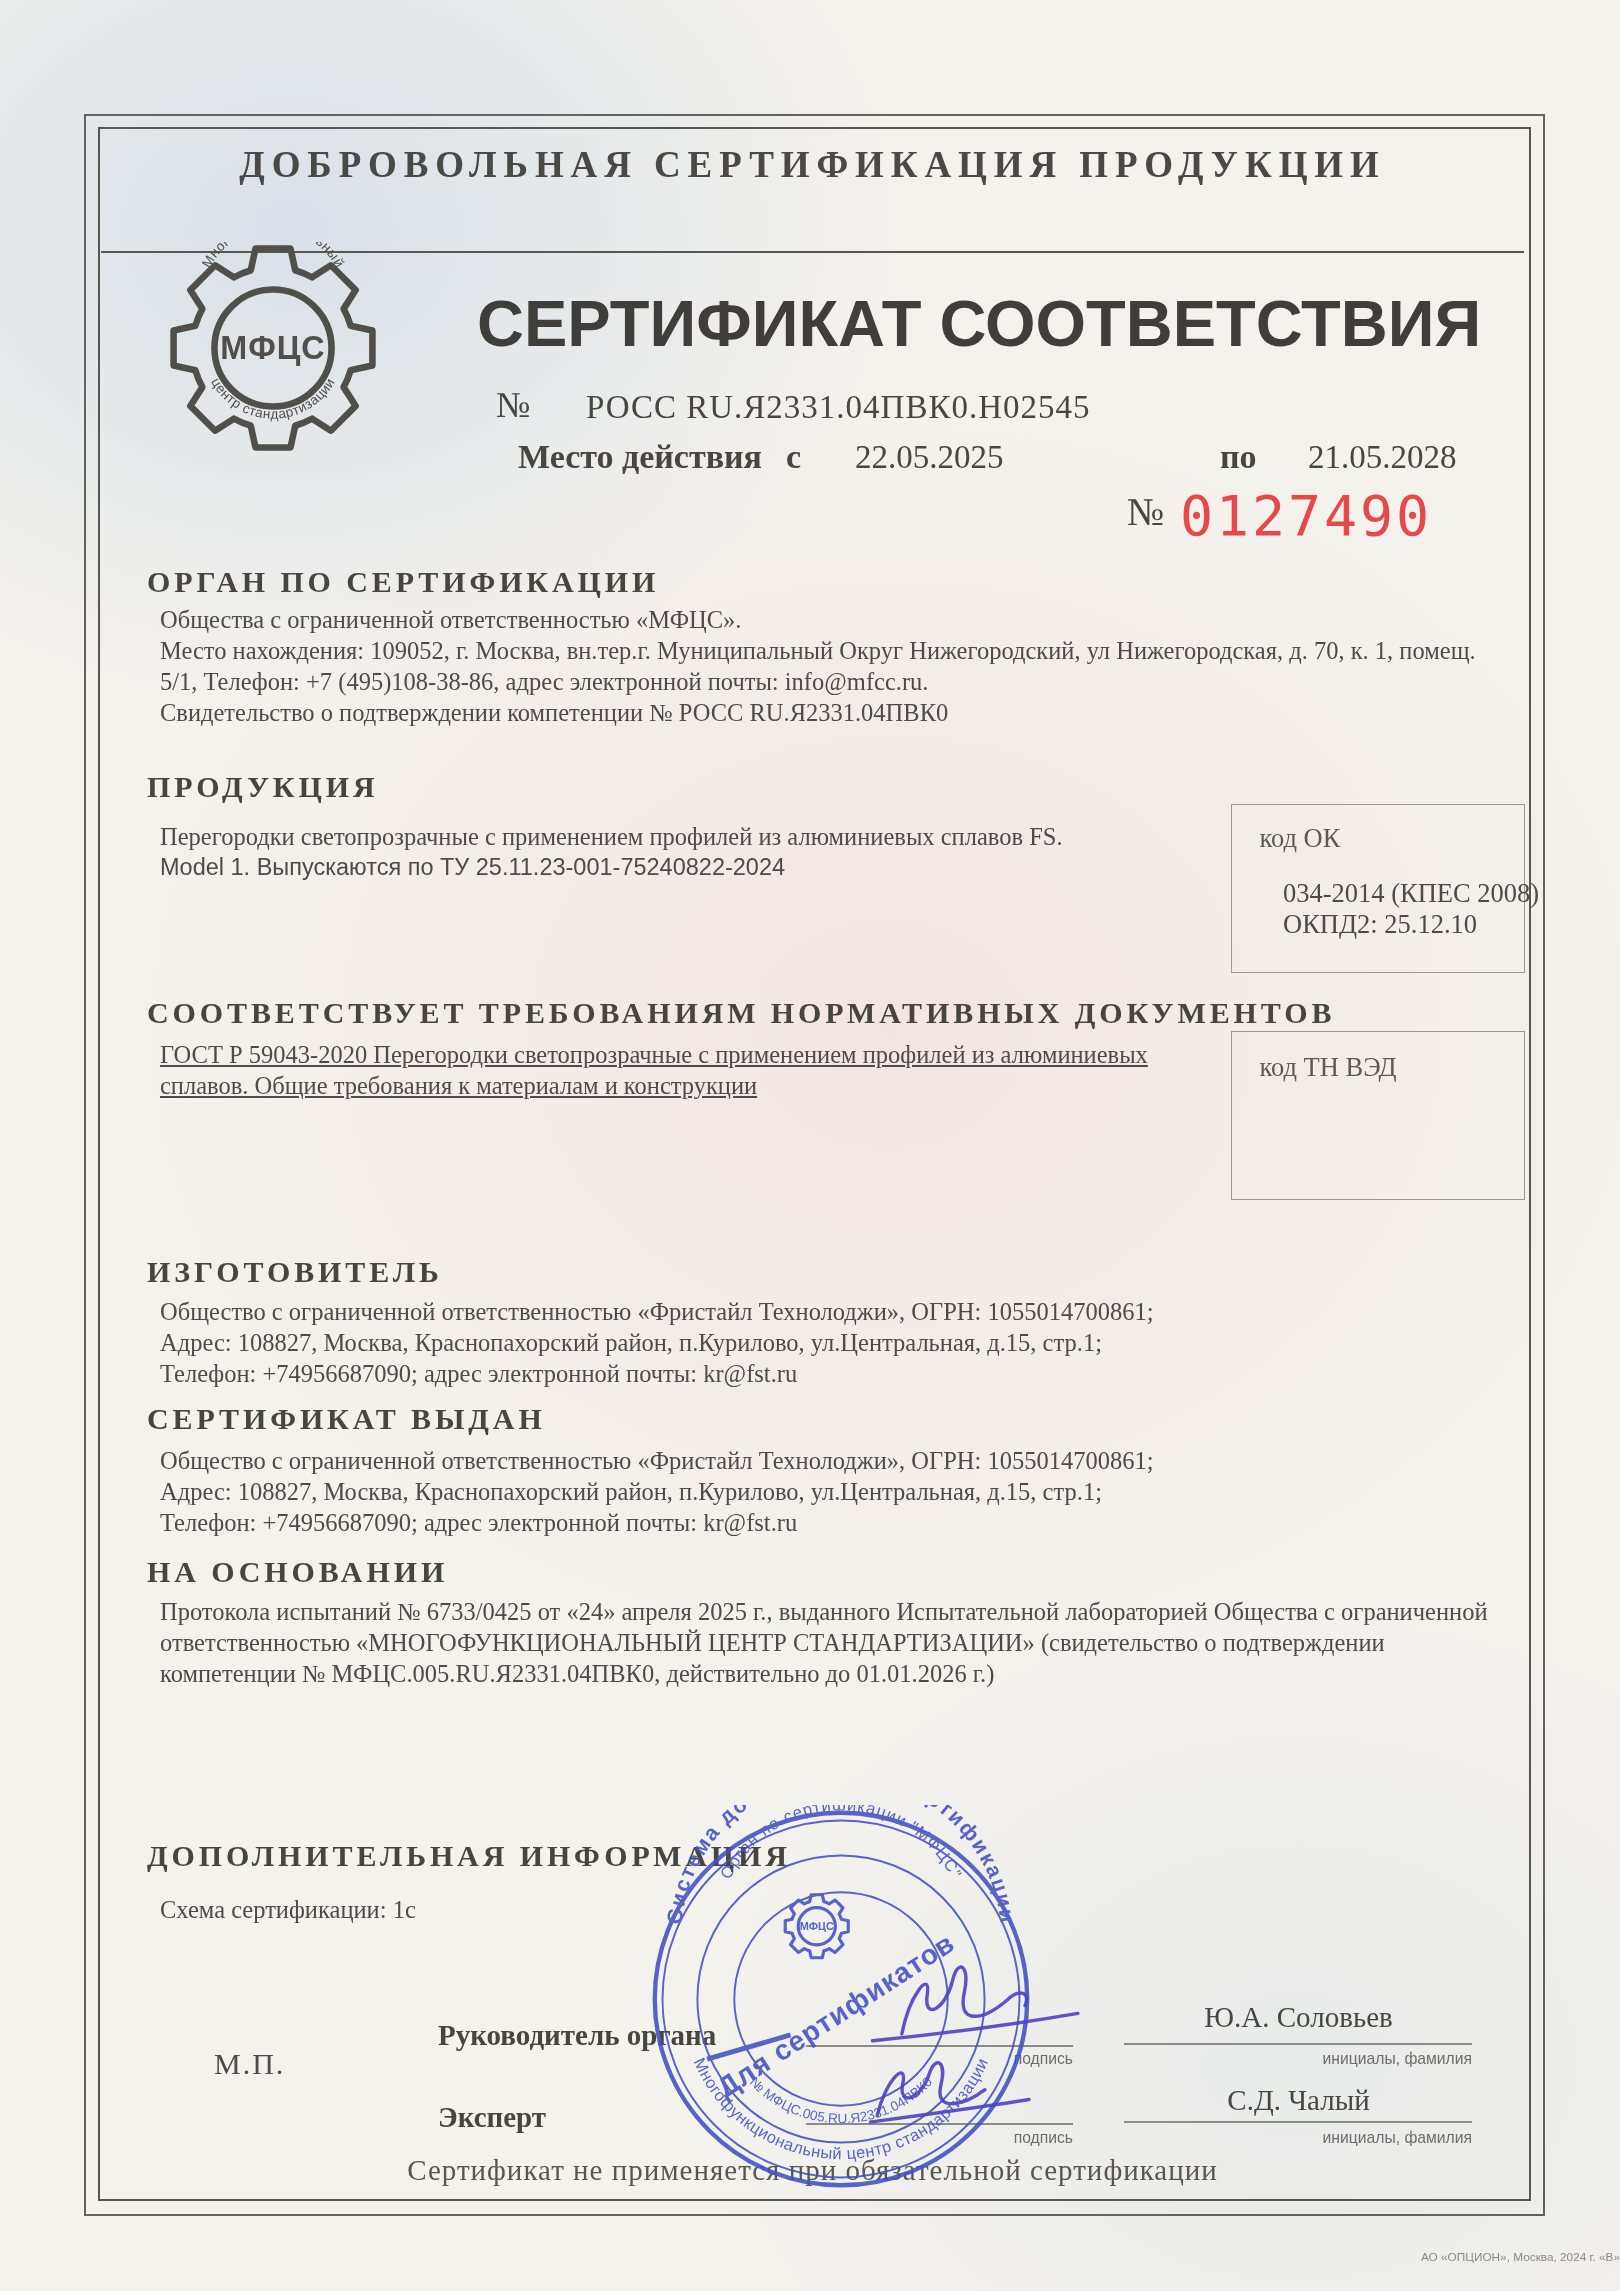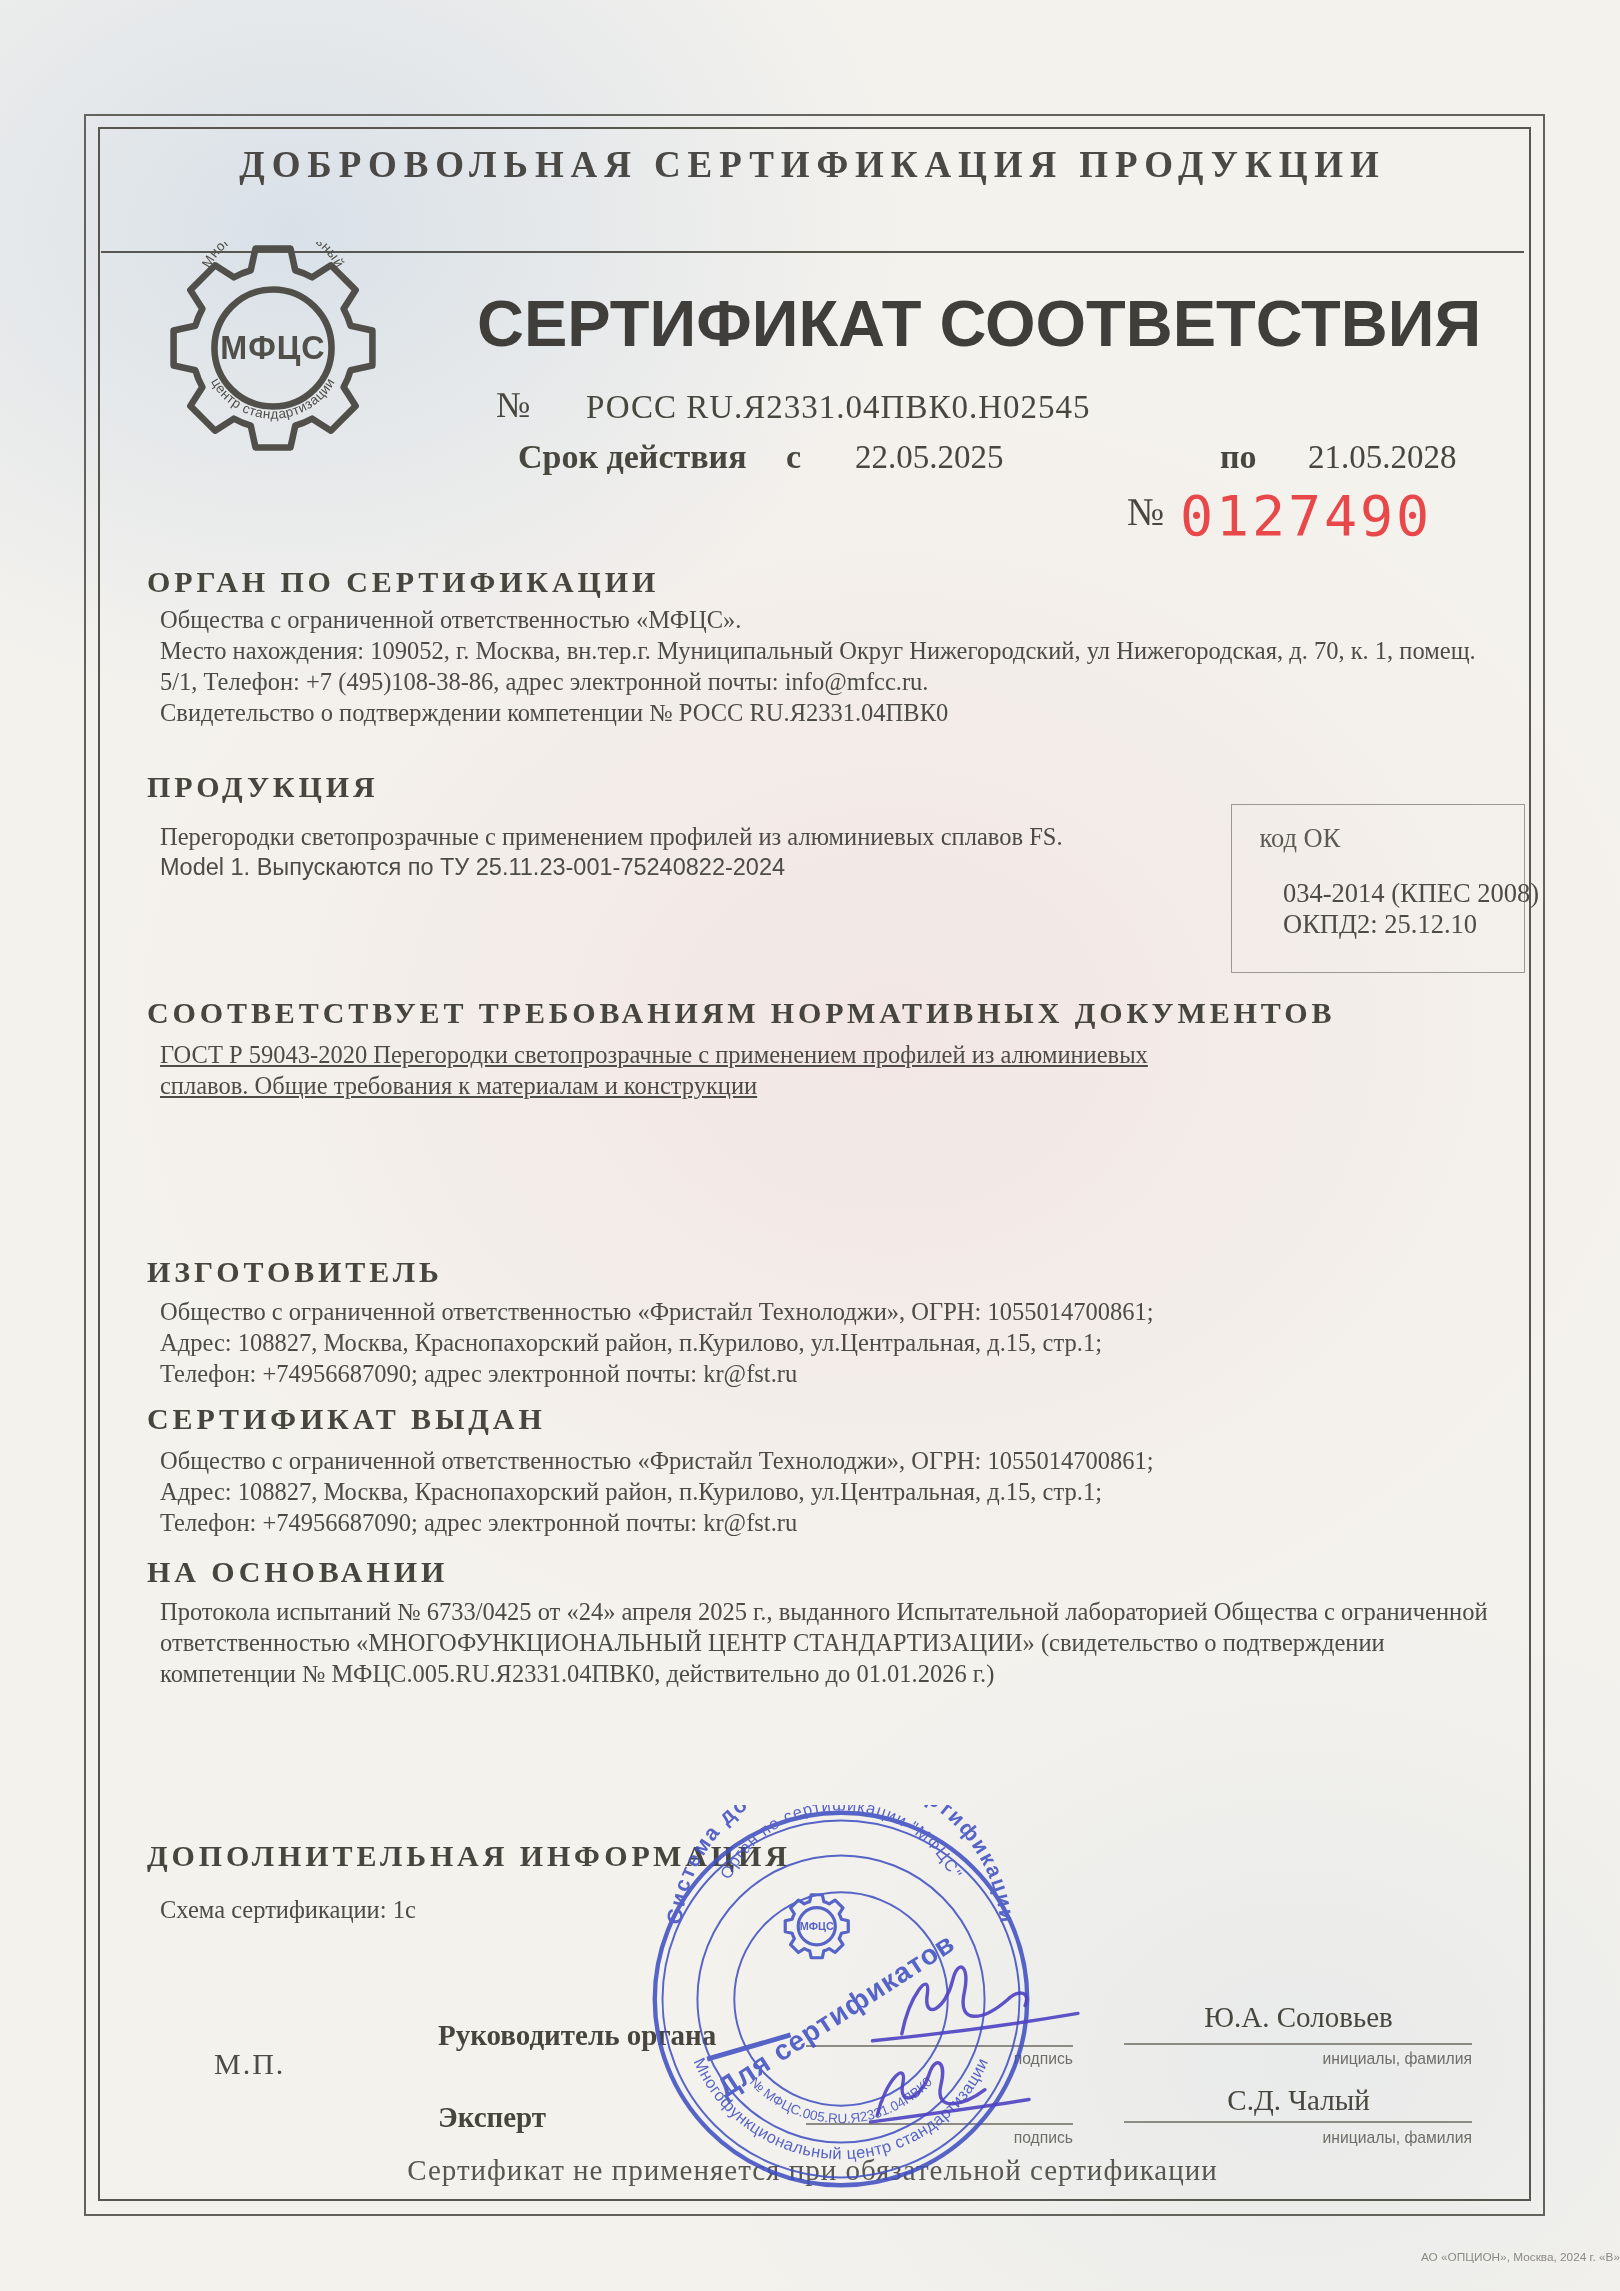--- a/index.html
+++ b/index.html
@@ -64,21 +64,21 @@
     <text font-family="Liberation Sans, DejaVu Sans, sans-serif" font-size="13.5" fill="#504f4a" letter-spacing="0.5">
       <textPath href="#logo-arc-bottom" startOffset="50%" text-anchor="middle">центр стандартизации</textPath>
     </text>
   </svg>
 
   <div class="abs doc-title" style="left:477px; top:286px;">СЕРТИФИКАТ СООТВЕТСТВИЯ</div>
 
   <div class="abs cert-no-label" style="left:496px; top:384px;">№</div>
   <div class="abs cert-no-value" style="left:586px; top:389px;">РОСС RU.Я2331.04ПВК0.Н02545</div>
 
-  <div class="abs validity-label" style="left:518px; top:438px;">Срок действия</div>
+  <div class="abs validity-label" style="left:518px; top:438px;">Место действия</div>
   <div class="abs validity-label" style="left:786px; top:438px;">с</div>
   <div class="abs validity-date" style="left:855px; top:439px;">22.05.2025</div>
   <div class="abs validity-label" style="left:1220px; top:438px;">по</div>
   <div class="abs validity-date" style="left:1308px; top:439px;">21.05.2028</div>
 
   <div class="abs blank-no-label" style="left:1127px; top:489px;">№</div>
   <div class="abs blank-no-digits" style="left:1180px; top:484px; color:#e8484a;">0127490</div>
 
   <div class="abs sec-h" style="left:147px; top:565px;">ОРГАН ПО СЕРТИФИКАЦИИ</div>
   <div class="abs body-text" style="left:160px; top:604px; width:1348px;">
@@ -93,20 +93,23 @@
 
   <div class="abs code-box" style="left:1231px; top:804px; width:294px; height:169px;">
     <div class="abs code-label" style="left:27.4px; top:17.6px;">код ОК</div>
     <div class="abs code-val" style="left:51px; top:73px;">034-2014 (КПЕС 2008)</div>
     <div class="abs code-val" style="left:51px; top:104px;">ОКПД2: 25.12.10</div>
   </div>
 
   <div class="abs sec-h" style="left:147px; top:996px;">СООТВЕТСТВУЕТ ТРЕБОВАНИЯМ НОРМАТИВНЫХ ДОКУМЕНТОВ</div>
   <div class="abs body-text" style="left:160px; top:1039px; width:1010px;text-decoration:underline;">ГОСТ Р 59043-2020 Перегородки светопрозрачные с применением профилей из алюминиевых сплавов. Общие требования к материалам и конструкции</div>
 
+  <div class="abs code-box" style="left:1231px; top:1031px; width:294px; height:169px;">
+    <div class="abs code-label" style="left:27.4px; top:19.6px;">код ТН ВЭД</div>
+  </div>
 
   <div class="abs sec-h" style="left:147px; top:1255px;">ИЗГОТОВИТЕЛЬ</div>
   <div class="abs body-text" style="left:160px; top:1296px; width:1348px;">
     <p>Общество с ограниченной ответственностью «Фристайл Технолоджи», ОГРН: 1055014700861;</p>
     <p>Адрес: 108827, Москва, Краснопахорский район, п.Курилово, ул.Центральная, д.15, стр.1;</p>
     <p>Телефон: +74956687090; адрес электронной почты: kr@fst.ru</p>
   </div>
 
   <div class="abs sec-h" style="left:147px; top:1402px;">СЕРТИФИКАТ ВЫДАН</div>
   <div class="abs body-text" style="left:160px; top:1445px; width:1348px;">

